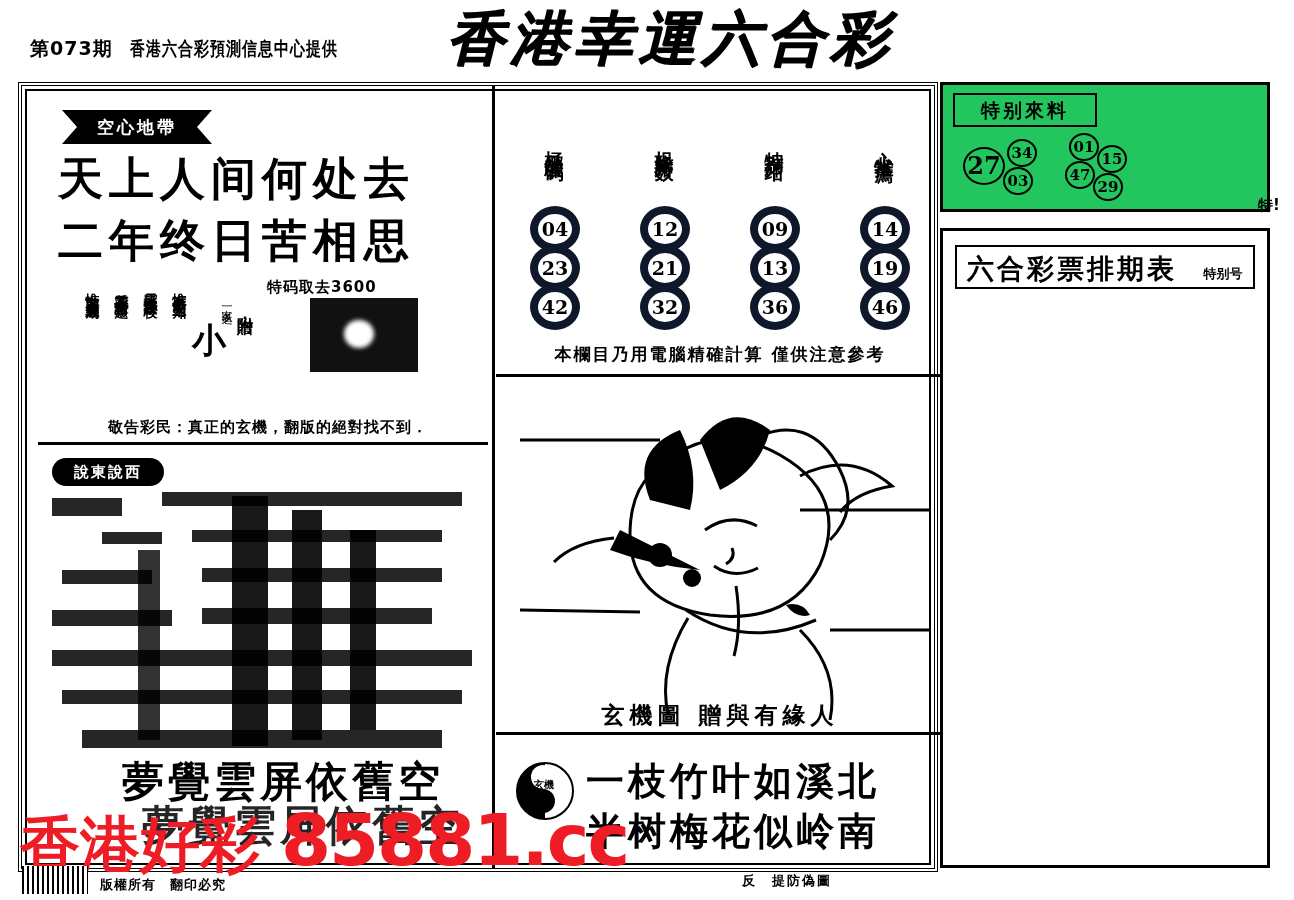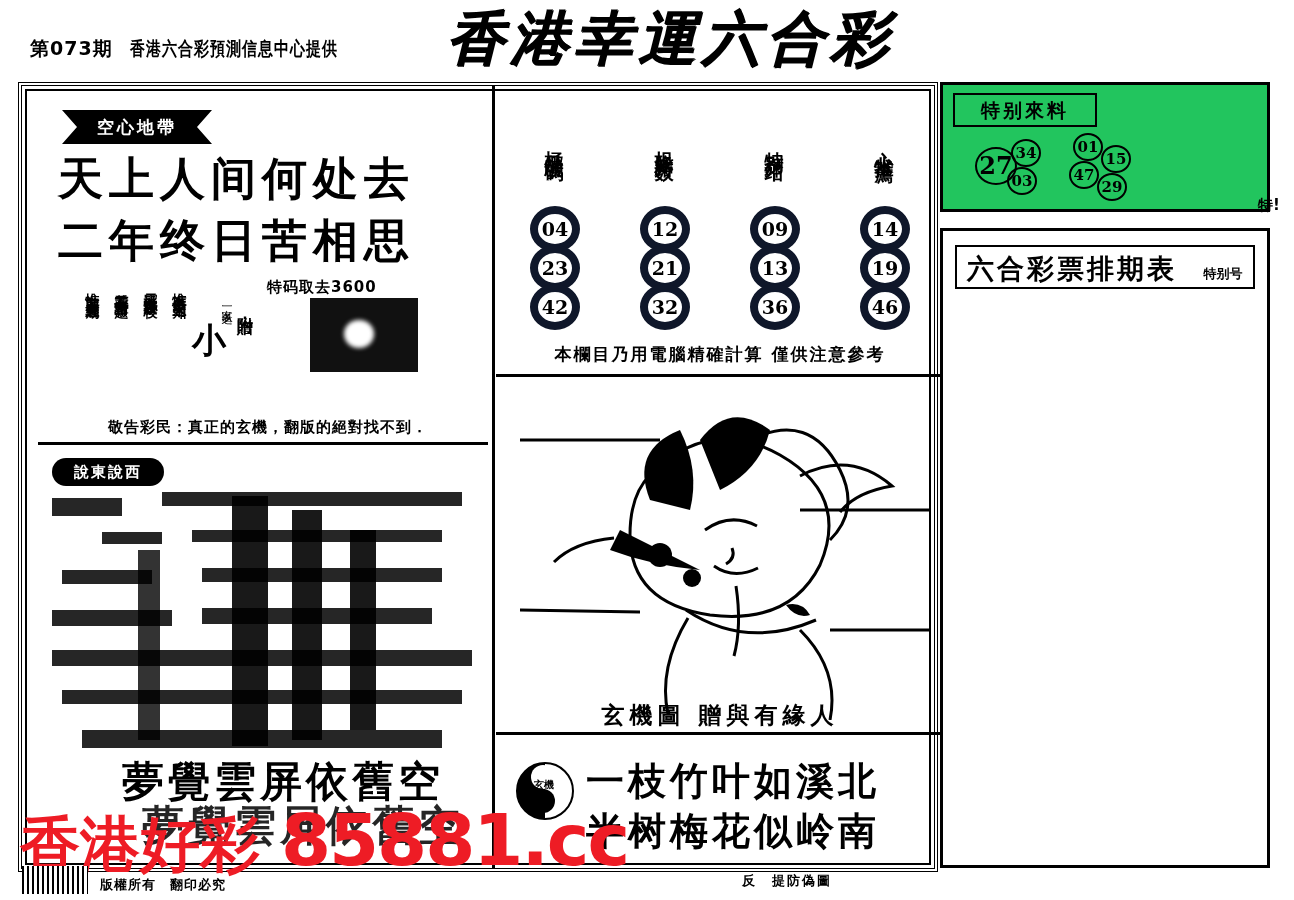--- a/index.html
+++ b/index.html
@@ -193,27 +193,27 @@
   .rbox1{
     position:absolute;left:940px;top:82px;width:330px;height:130px;
     border:3px solid #000;box-sizing:border-box;background:#22c55e;
   }
   .rbox1-title{
     position:absolute;left:10px;top:8px;width:140px;height:30px;
     border:2px solid #000;text-align:center;line-height:30px;
     font-size:19px;font-weight:bold;letter-spacing:3px;
     font-family:"DejaVu Serif",serif;
   }
-  .sp-balls{position:absolute;left:12px;top:48px;width:310px;height:70px;}
+  .sp-balls{position:absolute;left:0;top:48px;width:310px;height:70px;}
   .sb{
     position:absolute;border:2px solid #000;border-radius:50%;
     text-align:center;font-weight:bold;font-family:"DejaVu Serif",serif;
   }
   .sb.big{width:38px;height:34px;line-height:34px;font-size:24px;}
-  .sb.sm{width:26px;height:24px;line-height:24px;font-size:15px;}
+  .sb.sm{width:26px;height:24px;line-height:24px;font-size:15px;margin-left:8px;}
   .mark-special{
     position:absolute;left:1258px;top:196px;font-size:15px;font-weight:bold;
   }
   .rbox2{
     position:absolute;left:940px;top:228px;width:330px;height:640px;
     border:3px solid #000;box-sizing:border-box;background:#fff;
   }
   .rbox2-title{
     position:absolute;left:12px;top:14px;width:300px;height:44px;
     border:2px solid #000;

